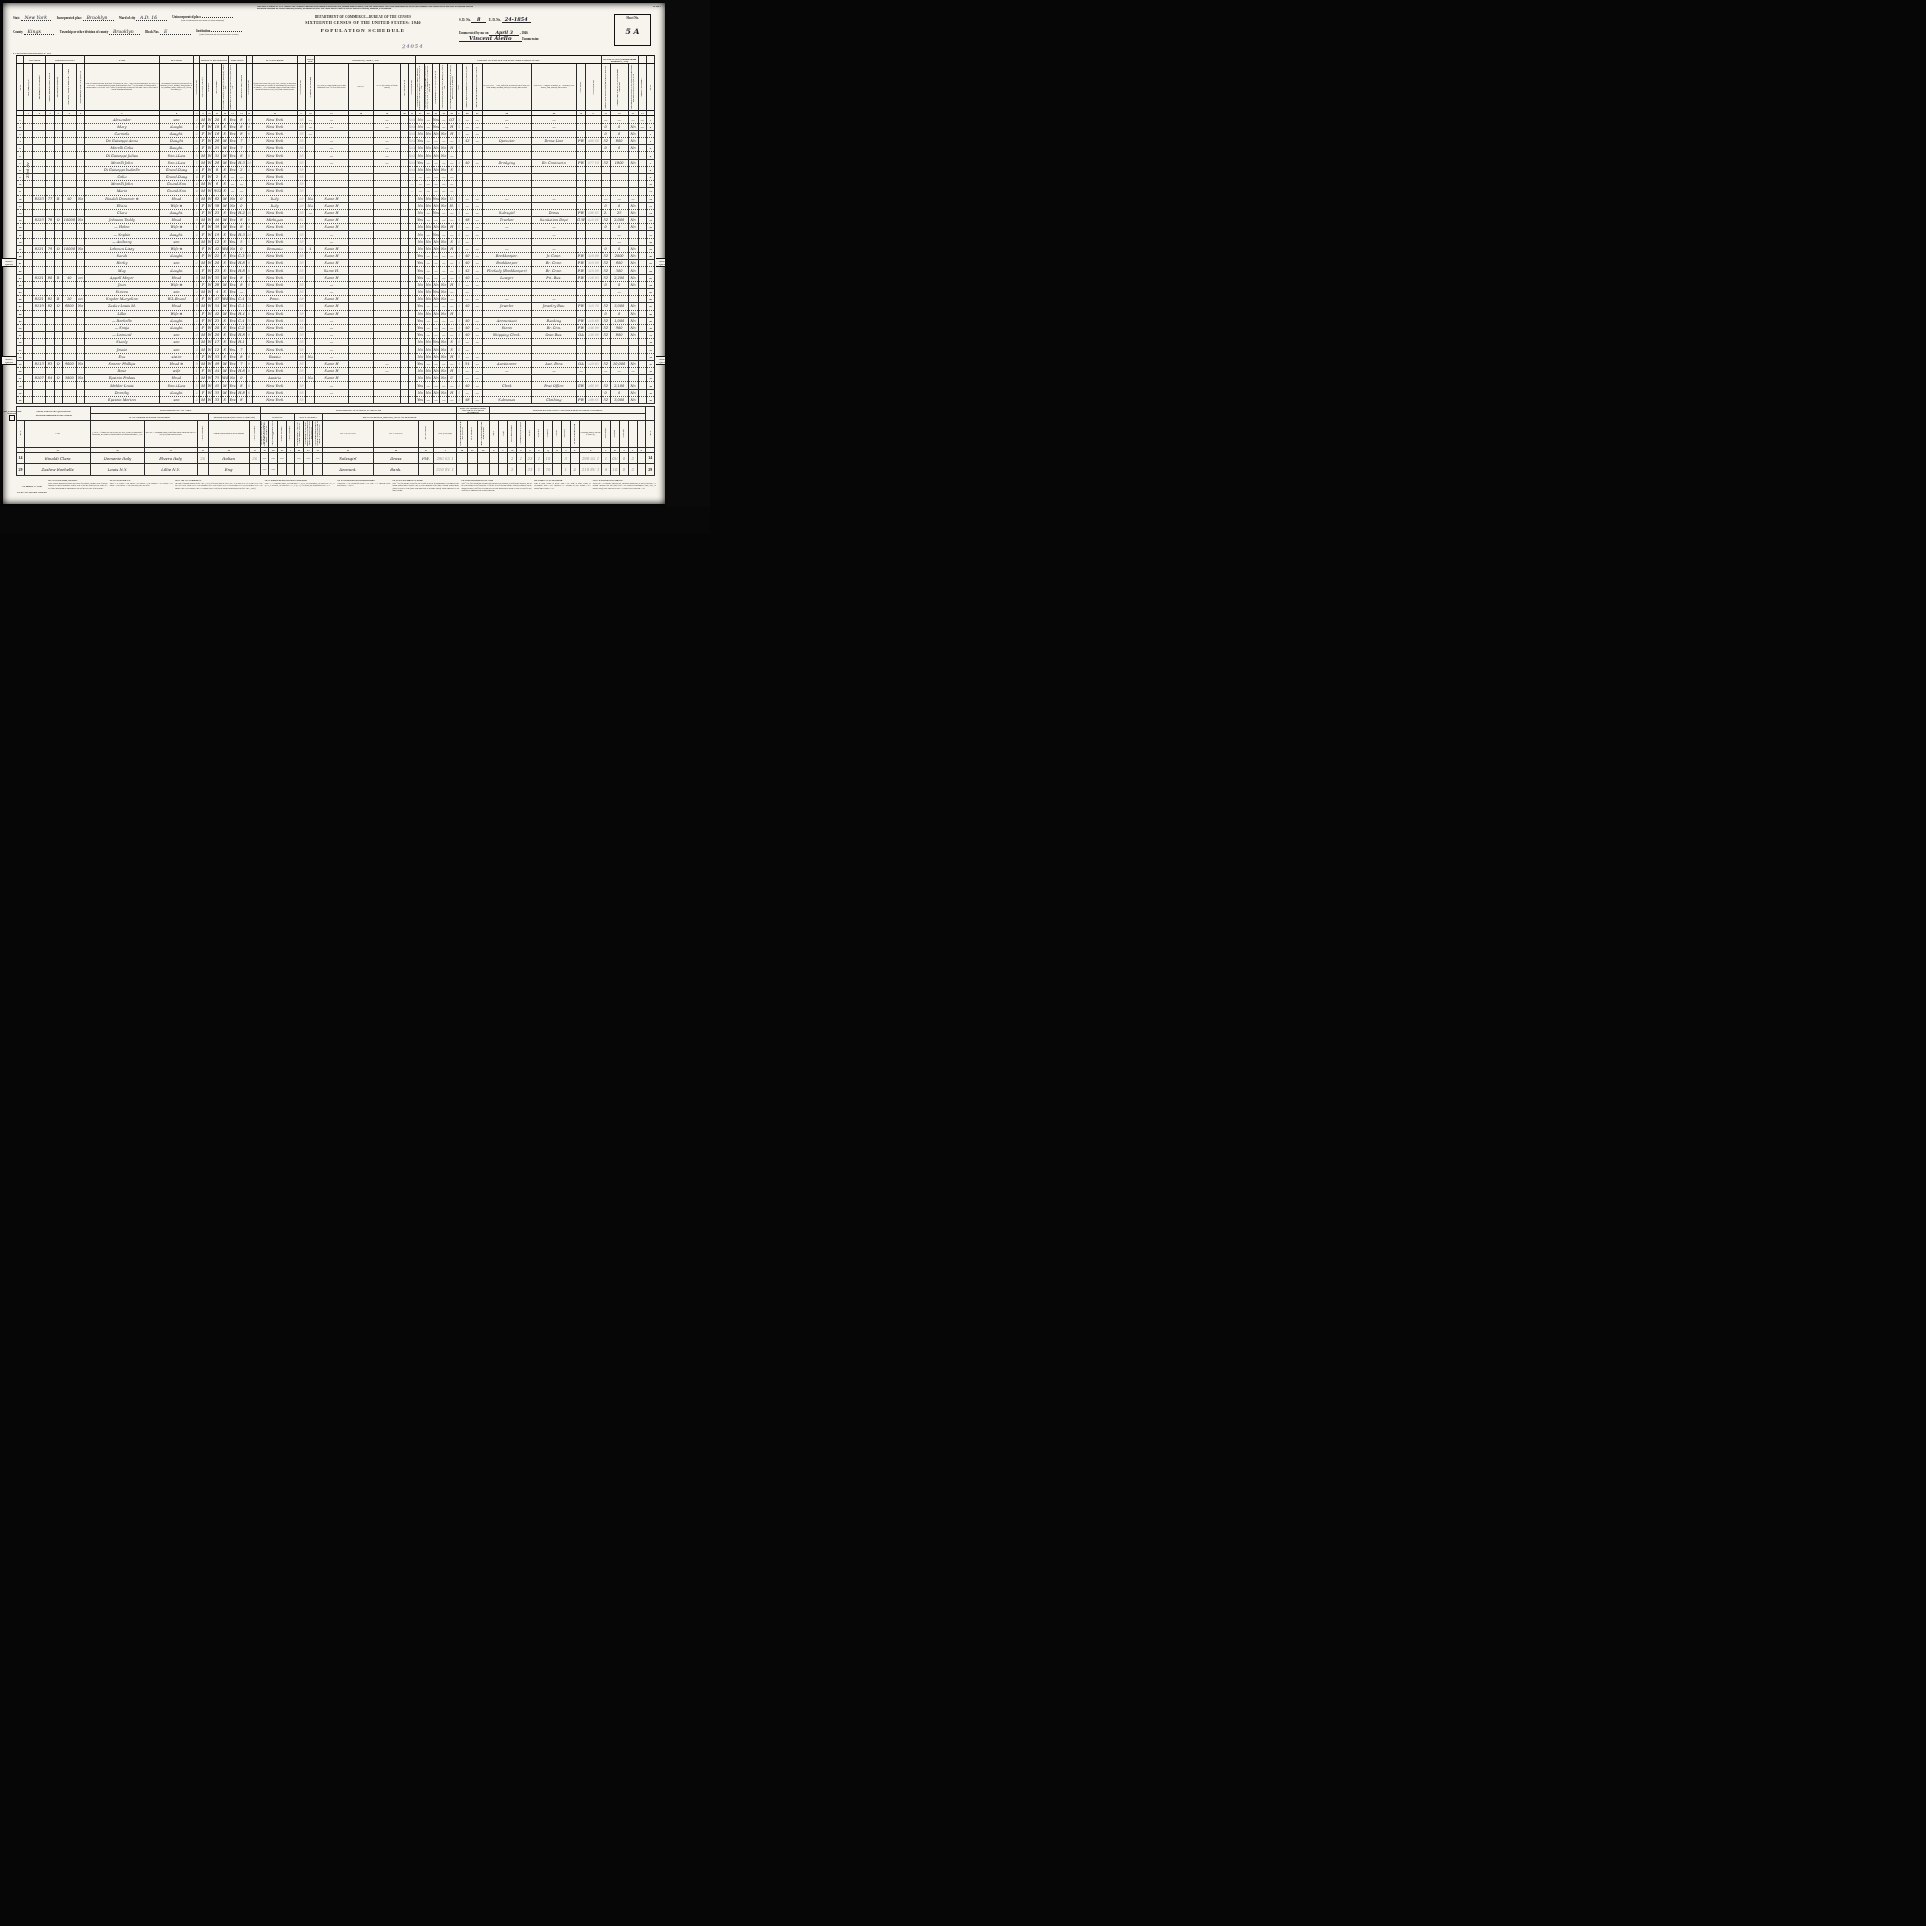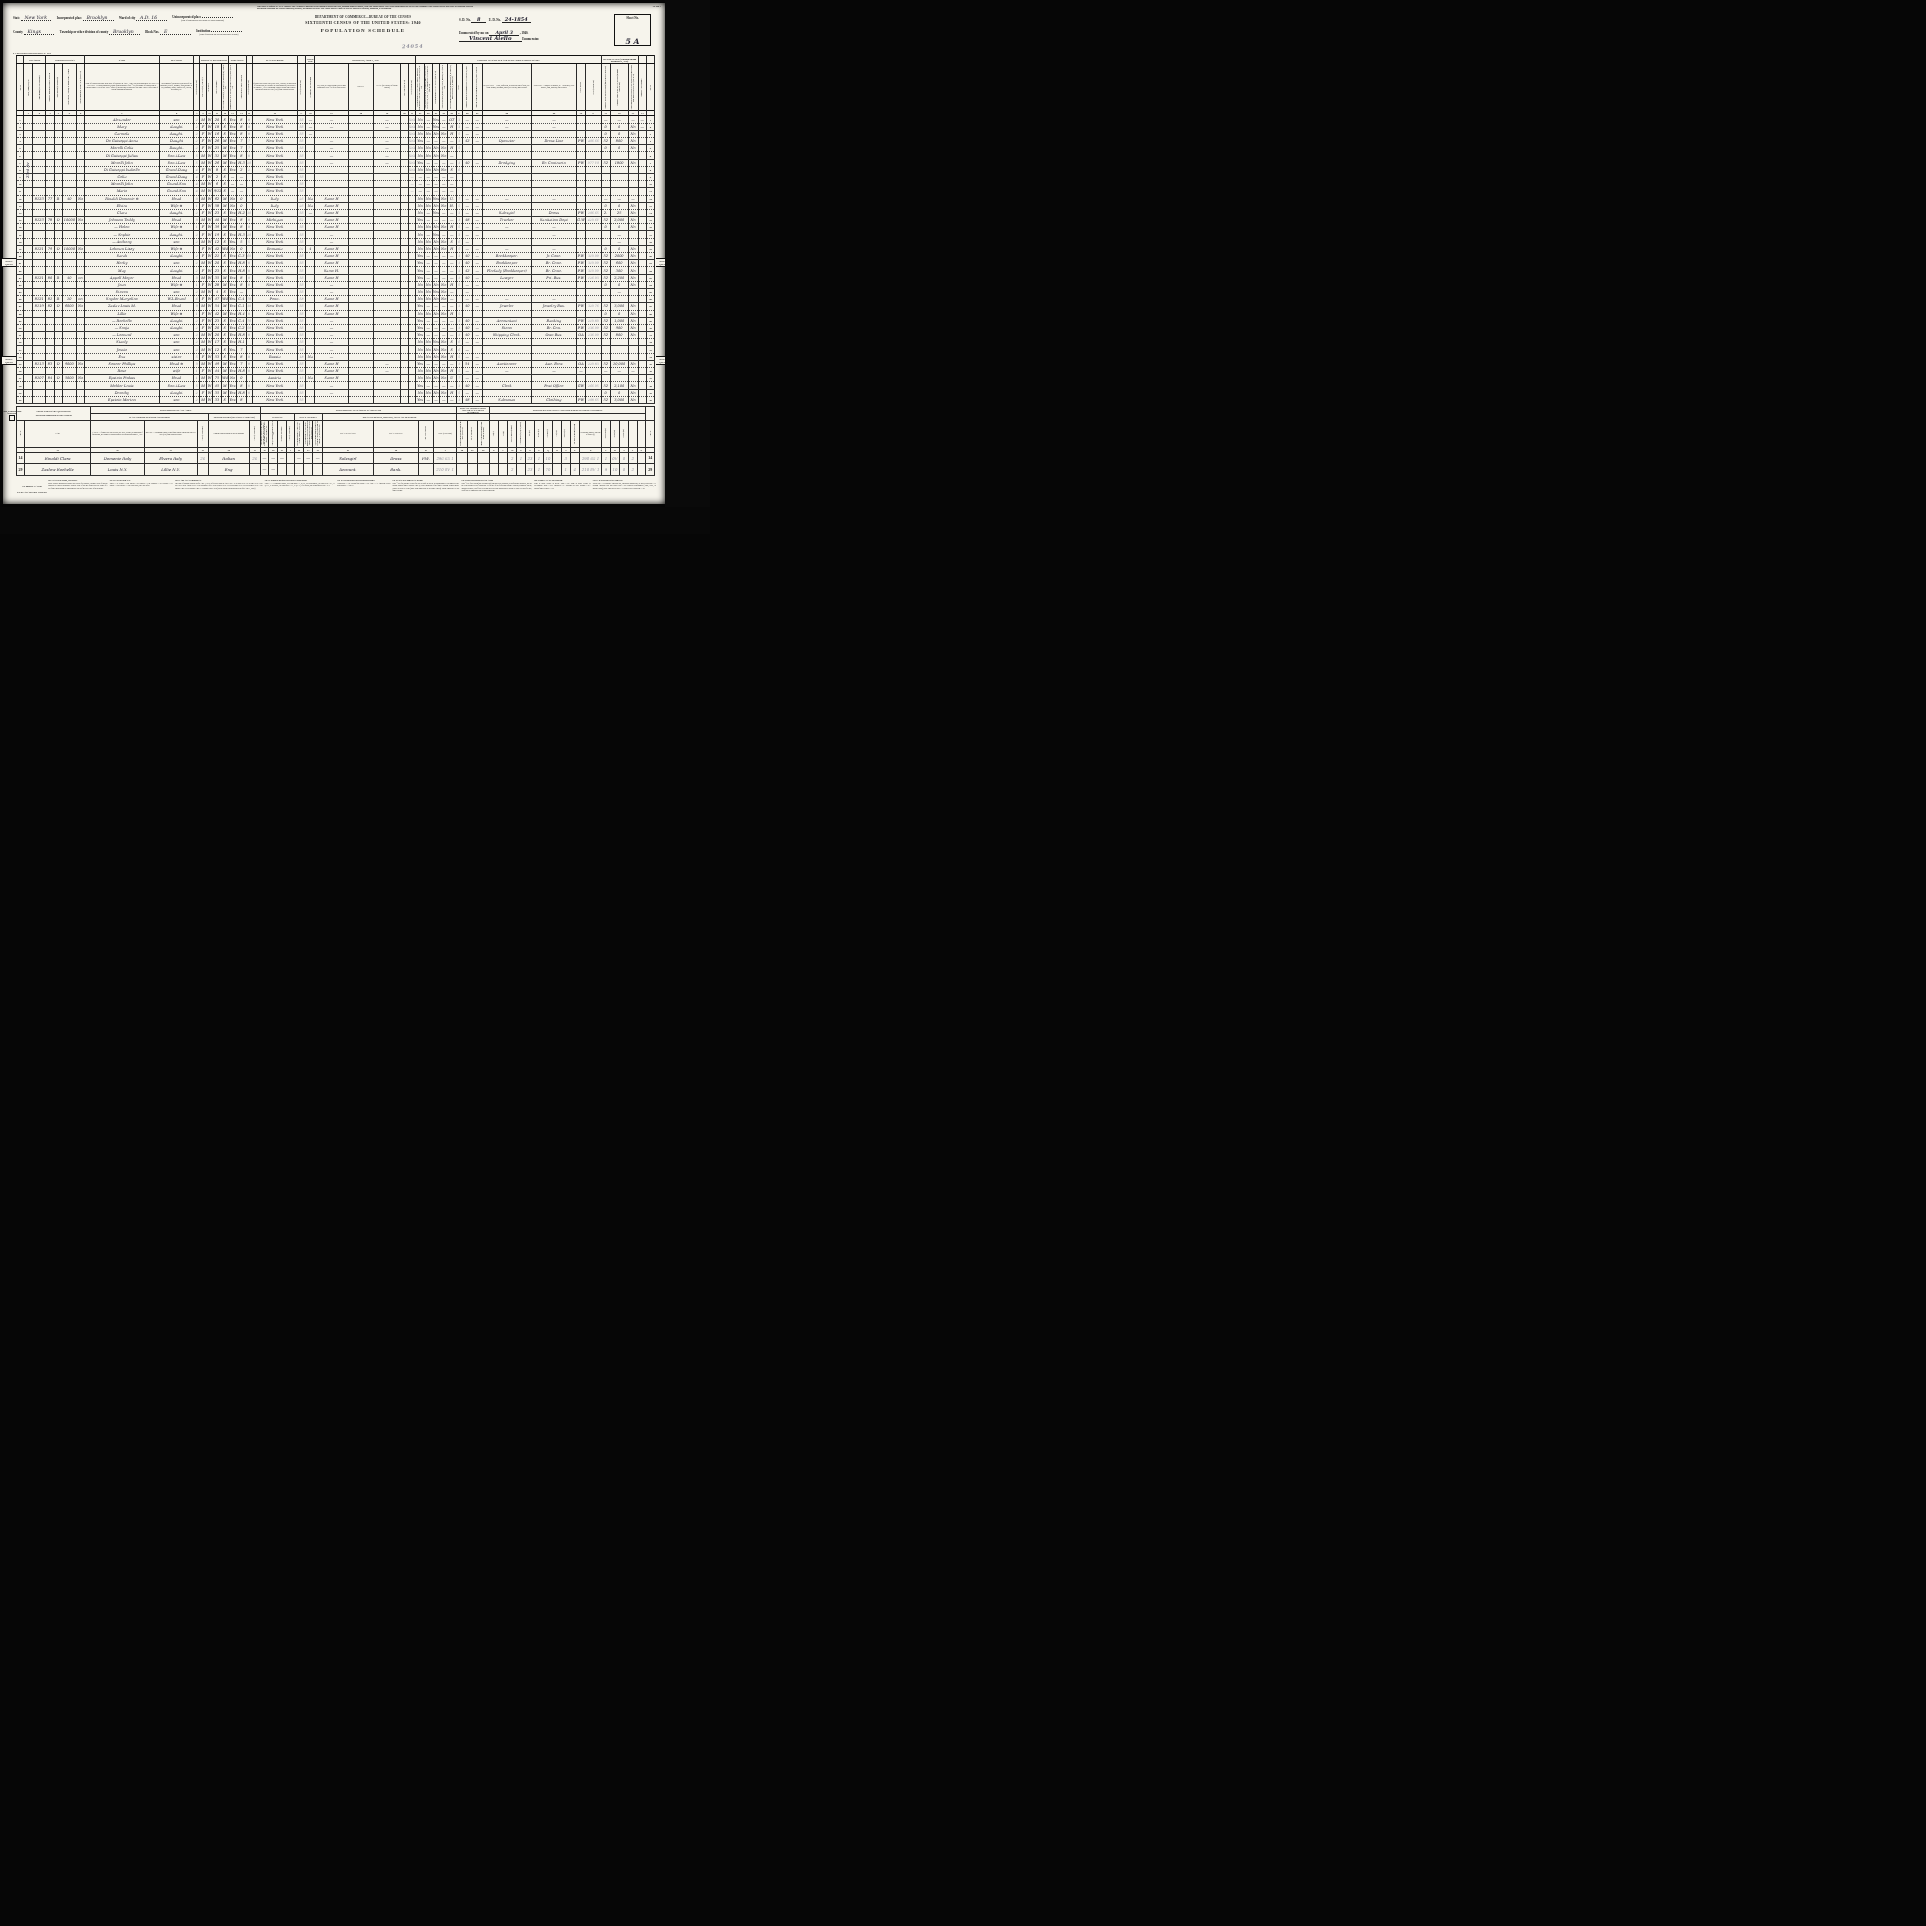--- a/index.html
+++ b/index.html
@@ -21,21 +21,21 @@
   .dept .l2{font-size:4px;font-weight:bold;letter-spacing:0.4px;margin-top:1.5px;}
   .dept .l3{font-size:5px;font-weight:bold;letter-spacing:1.2px;margin-top:2.7px;}
   .stamp{position:absolute;left:399px;top:40px;font-size:5px;font-weight:bold;color:#3c3c46;
          letter-spacing:0.8px;transform:rotate(-1deg);}
   .sded{position:absolute;left:456px;top:13px;font-size:3.1px;font-weight:bold;}
   .enum{position:absolute;left:456px;top:27px;font-size:3.1px;font-weight:bold;width:146px;}
   .sig{font-size:5.4px;}
   .sheetbox{position:absolute;left:611px;top:10.8px;width:35px;height:30px;border:1px solid #111;
             text-align:center;font-weight:bold;}
   .sheetbox .lbl{font-size:3.1px;margin-top:1.5px;}
-  .sheetbox .val{font-size:7.7px;margin-top:17px;}
+  .sheetbox .val{font-size:7.7px;margin-top:7px;}
   .hw{font-family:"DejaVu Serif", serif;font-style:italic;color:#1f1d2c;}
   .pencil{font-family:"DejaVu Serif", serif;font-style:italic;color:#93939f;}
   .fields{position:absolute;left:10px;top:11.6px;width:247px;}
   .frow{display:flex;margin-bottom:8.5px;}
   .fitem{margin-right:5.4px;white-space:nowrap;}
   .flabel{font-size:3.1px;font-weight:bold;}
   .fval{font-size:4.6px;border-bottom:0.4px dotted #333;padding:0 3.9px;display:inline-block;min-width:23px;}
   .fnote{font-size:1.7px;display:block;text-align:center;}
   .gpo{position:absolute;left:10px;bottom:0.8px;font-size:1.6px;font-weight:bold;}
   

